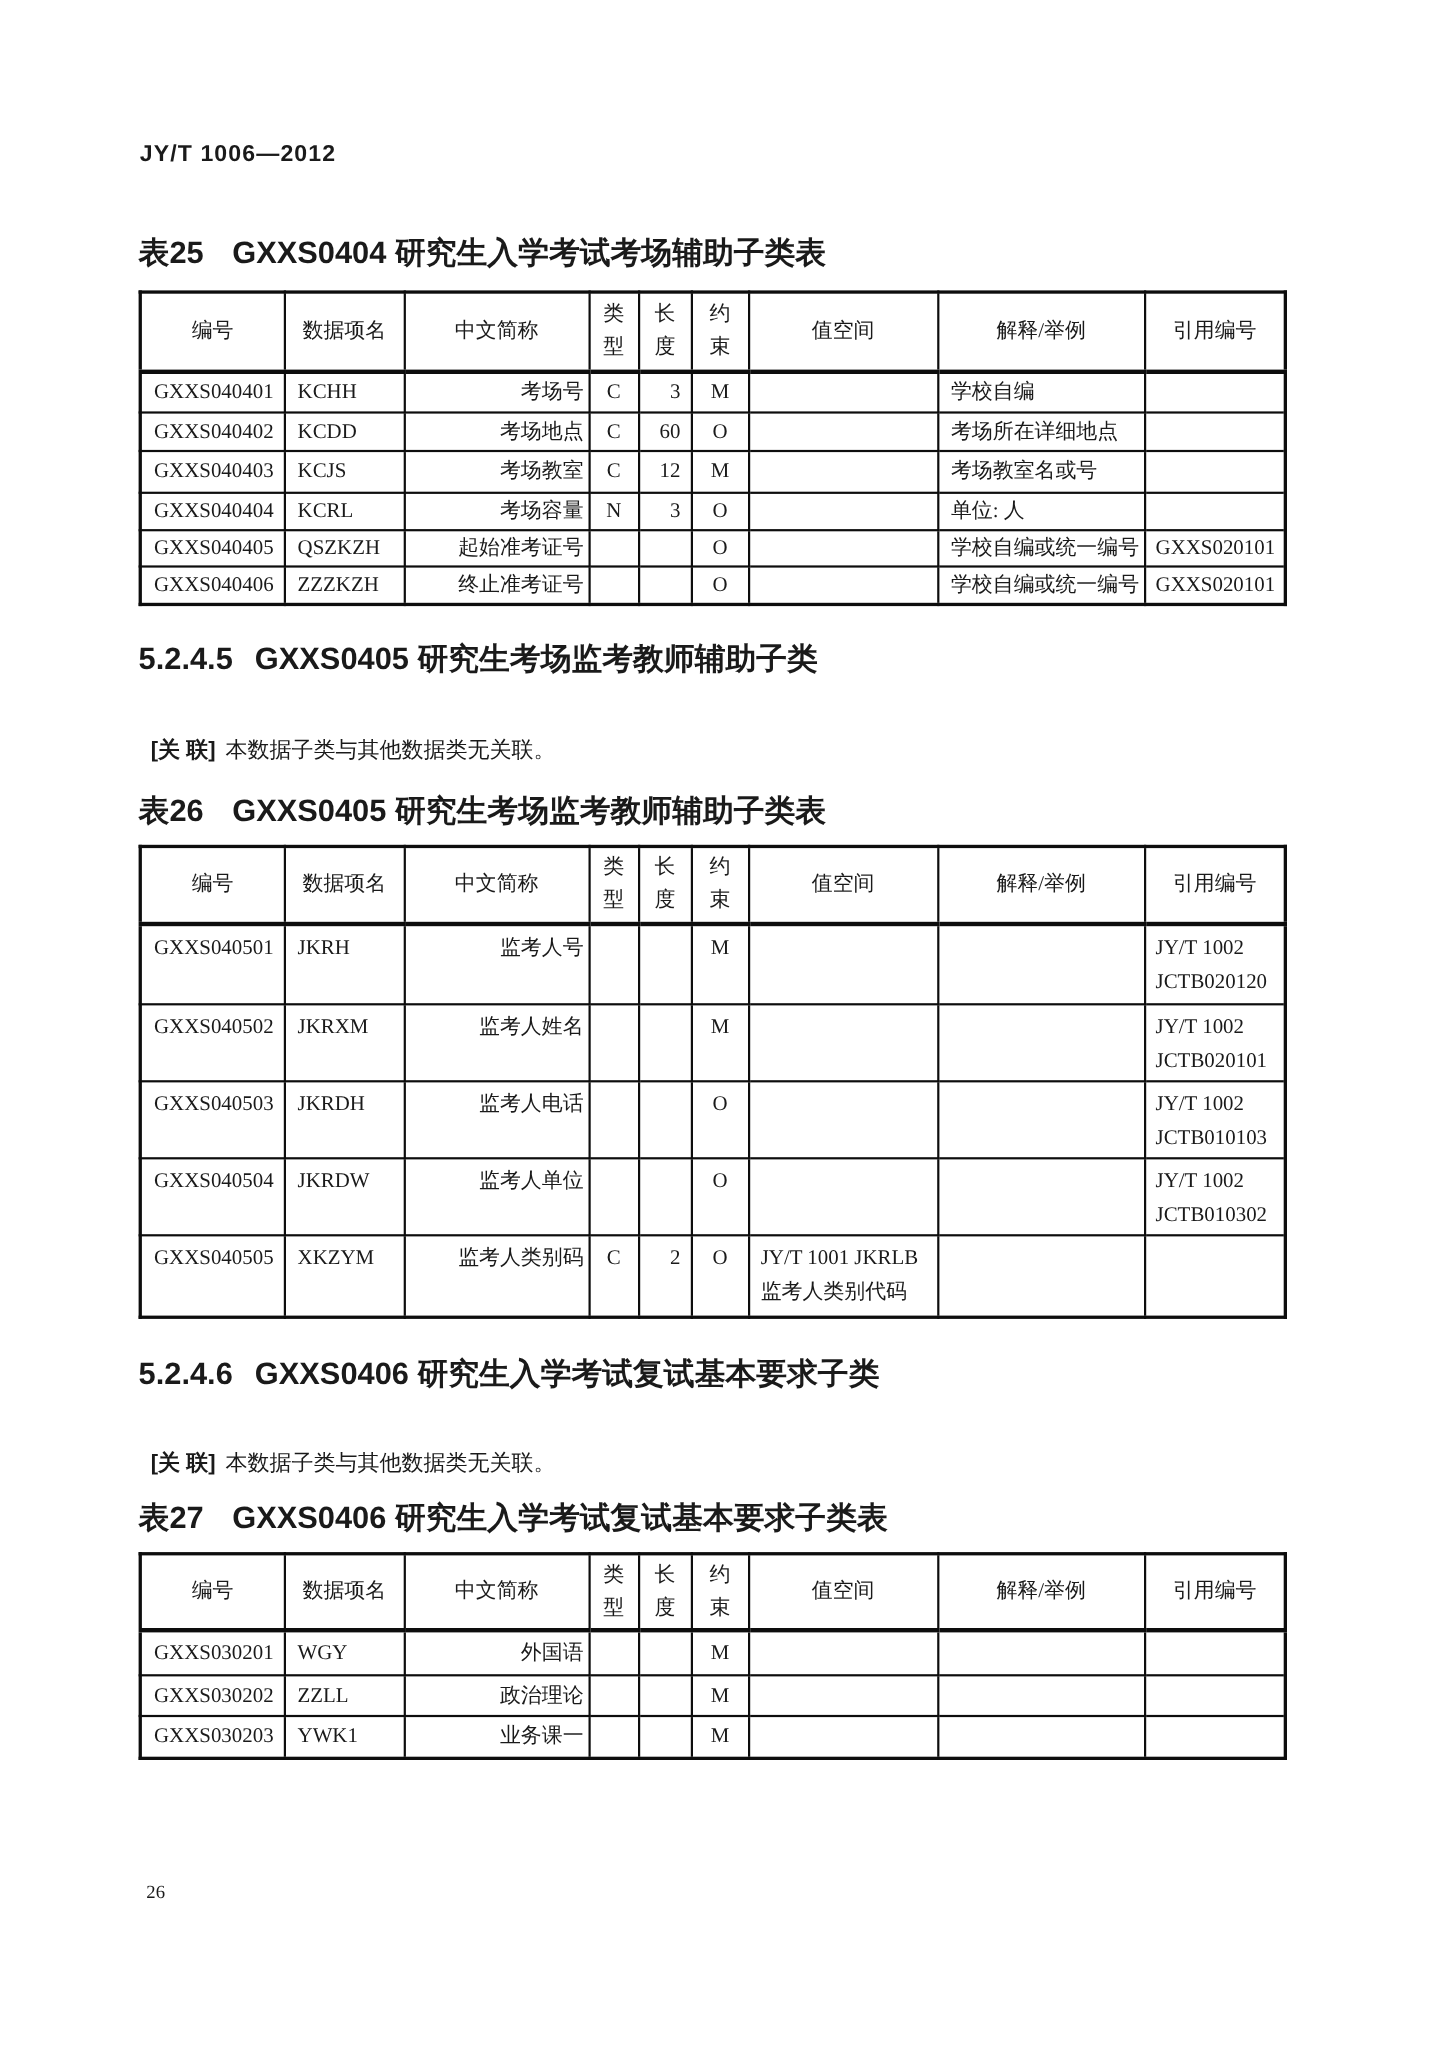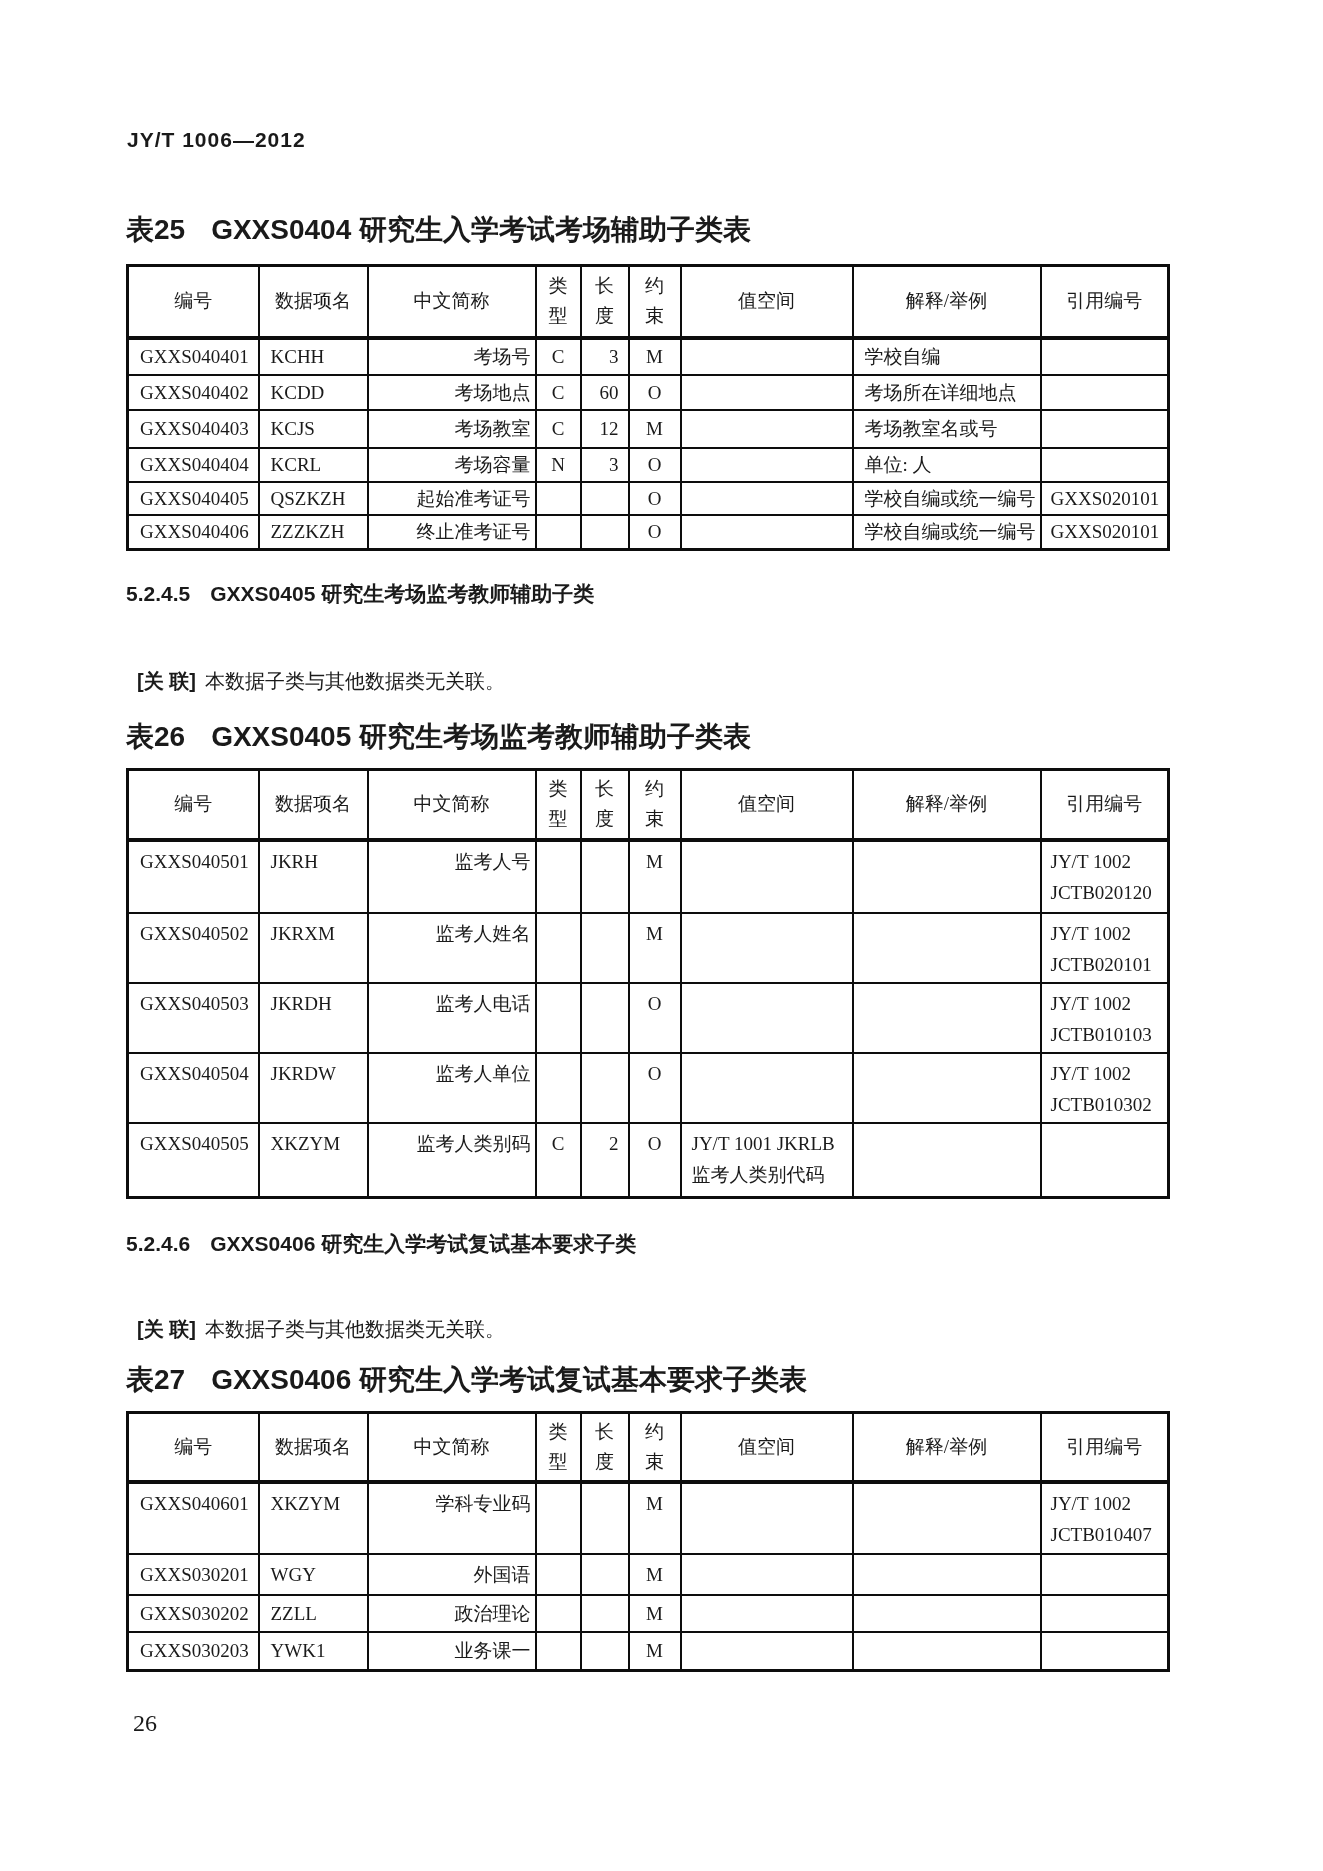--- a/index.html
+++ b/index.html
@@ -21,32 +21,32 @@
   }
   .tbl-title{
     left:126px;width:1041px;text-align:left;
     font-family:"Liberation Sans","DejaVu Sans",sans-serif;
     font-weight:700;font-size:28px;
   }
   .tbl-title .gap{margin-left:26px;}
   .heading{
     left:126px;
     font-family:"Liberation Sans","DejaVu Sans",sans-serif;
-    font-weight:700;font-size:21px;
+    font-weight:700;font-size:28px;
   }
   .heading .gap{margin-left:20px;}
   .para{
     left:137px;
     font-size:20px;
   }
   .para .lbl{
     font-family:"Liberation Sans","DejaVu Sans",sans-serif;
     font-weight:700;margin-right:9px;
   }
-  .page-num{left:133px;top:1710px;font-size:24px;}
+  .page-num{left:133px;top:1710px;font-size:17px;}
 
   table.std{
     border-collapse:collapse;
     table-layout:fixed;
     width:1041px;
     border:3px solid #0d0d0d;
   }
   table.std th{
     border:2px solid #0d0d0d;
     border-bottom:4px solid #0d0d0d;
@@ -319,32 +319,20 @@
           <th>长
 度</th>
           <th>约
 束</th>
           <th>值空间</th>
           <th>解释/举例</th>
           <th>引用编号</th>
         </tr>
       </thead>
       <tbody>
-        <tr class="vtop" style="height: 72px;">
-          <td>GXXS040601</td>
-          <td>XKZYM</td>
-          <td>学科专业码</td>
-          <td></td>
-          <td></td>
-          <td>M</td>
-          <td></td>
-          <td></td>
-          <td>JY/T 1002
-JCTB010407</td>
-        </tr>
         <tr style="height: 41px;">
           <td>GXXS030201</td>
           <td>WGY</td>
           <td>外国语</td>
           <td></td>
           <td></td>
           <td>M</td>
           <td></td>
           <td></td>
           <td></td>

